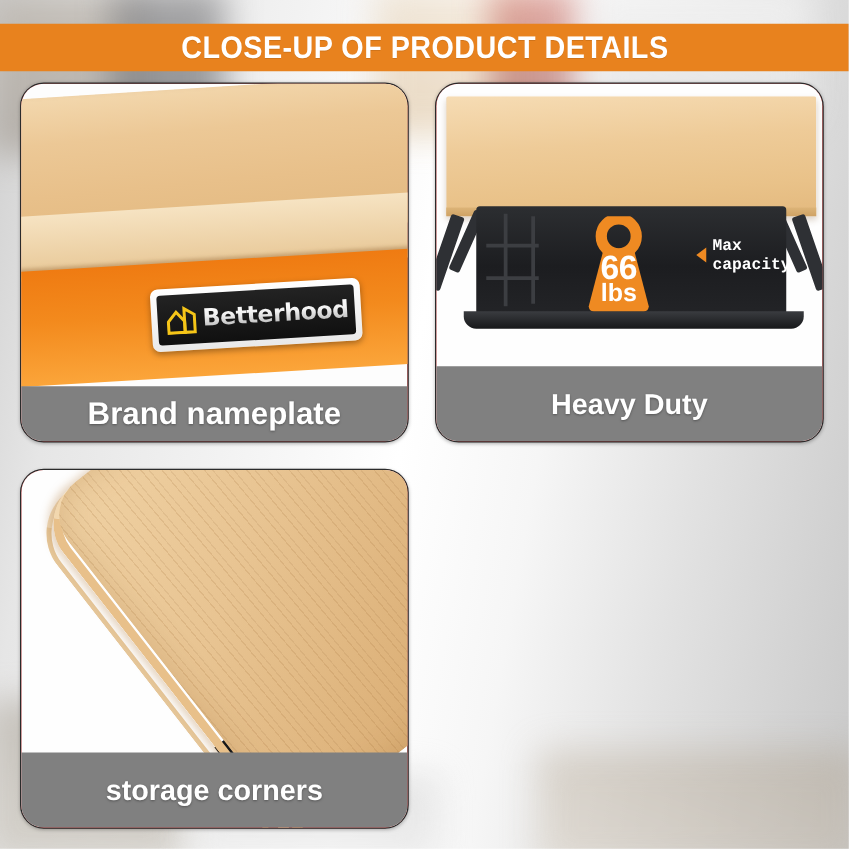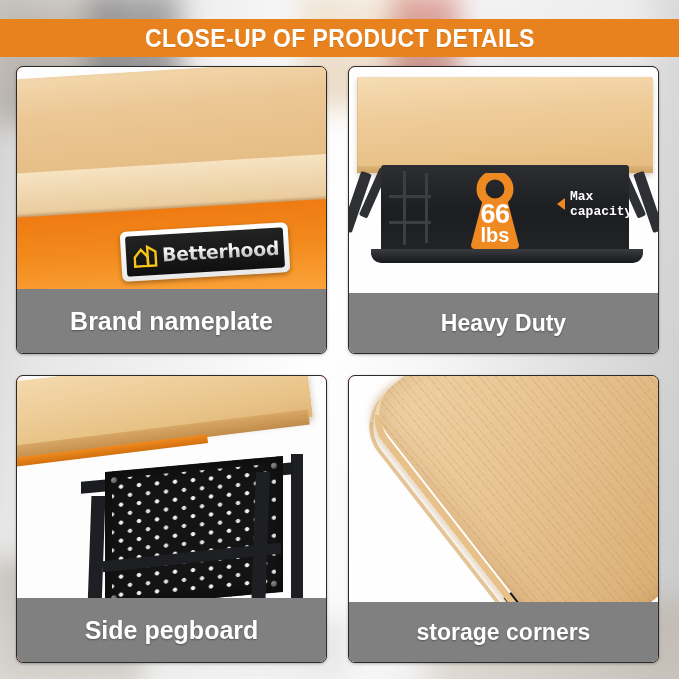--- a/index.html
+++ b/index.html
@@ -56,33 +56,33 @@
     width:647px; height:597px;
     display:grid;
     grid-template-columns: 311px 311px;
     grid-template-rows: 288px 288px;
     gap: 21px;
     z-index: 4;
   }
   .panel {
     position:relative; overflow:hidden;
     border:1.5px solid #2b2b2b;
-    border-radius:7px;
+    border-radius:19px;
     background:#b91c1c;
     box-shadow: 0 1px 3px rgba(0,0,0,.28);
   }
   .photo { position:absolute; left:0; top:0; right:0; bottom:0; overflow:hidden; }
   .caption {
     position:absolute; left:0; right:0; bottom:0;
     background:#808080;
     display:flex; flex-direction:column; align-items:center; justify-content:center;
     color:#fff; font-weight:bold; z-index:3;
     text-shadow: 0 1px 2px rgba(0,0,0,.35);
   }
-  .caption.one-line { height:64px; font-size:25px; }
+  .caption.one-line { height:44px; font-size:25px; }
   .caption.two-line { height:60px; font-size:23px; line-height:1.14; }
   .caption span { display:block; text-align:center; white-space:nowrap; }
 
   
   .p1-white { position:absolute; inset:0; background:#fdfdfd; }
   .p1-wood {
     position:absolute; left:-8%; top:14px; width:118%; height:118px;
     transform: rotate(-3.6deg); transform-origin: left center;
     background:
       linear-gradient(90deg, rgba(255,255,255,.22) 0 1px, transparent 1px 9px),
@@ -345,47 +345,20 @@
           <span>Max</span>
           <span>capacity</span>
         </div>
       </div>
     </div>
     <div class="caption two-line">
       <span>Heavy Duty</span>
     </div>
   </div>
 
-  <div class="panel">
-    <div class="photo">
-      <div class="p3-bg"></div>
-
-      <div class="legbar lb-far"></div>
-      <div class="p3-frame-top"></div>
-
-      <div class="pegboard">
-        <div class="peg-holes"></div>
-        <div class="peg-screw" style="left:6px;top:6px;"></div>
-        <div class="peg-screw" style="right:6px;top:6px;"></div>
-        <div class="peg-screw" style="left:6px;bottom:6px;"></div>
-        <div class="peg-screw" style="right:6px;bottom:6px;"></div>
-      </div>
-
-      <div class="legbar lb-left"></div>
-      <div class="legbar lb-right"></div>
-      <div class="legbar lb-cross"></div>
-
-      <div class="p3-top"></div>
-      <div class="p3-top-edge"></div>
-      <div class="p3-rail"></div>
-    </div>
-    <div class="caption one-line">
-      <span>Side pegboard</span>
-    </div>
-  </div>
 
   <div class="panel">
     <div class="photo">
       <div class="p4-bg"></div>
       <div class="p4-darkleg"></div>
       <div class="p4-edge2"></div>
       <div class="p4-edge"></div>
       <div class="p4-slab"></div>
     </div>
     <div class="caption two-line">

